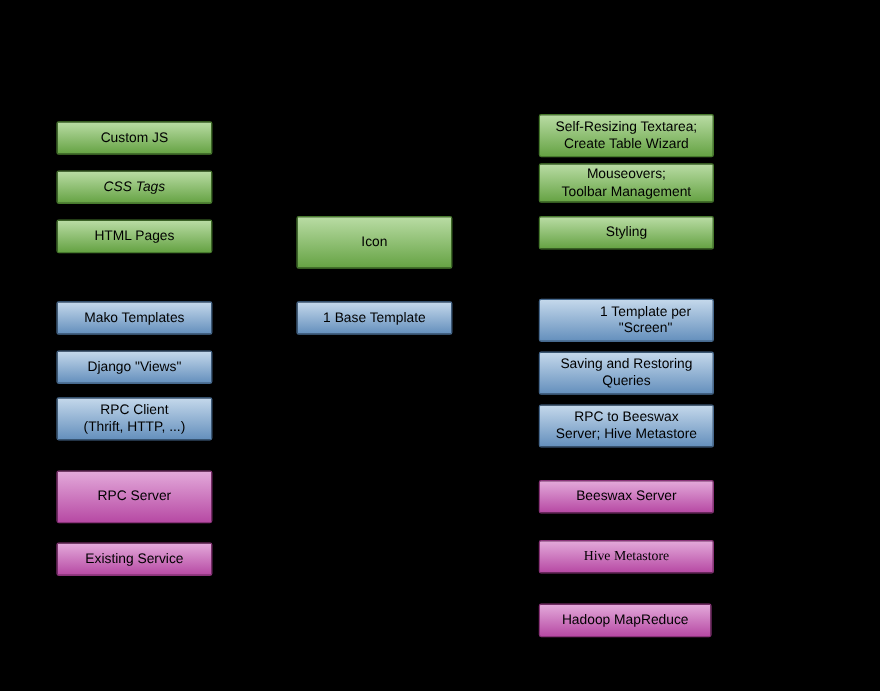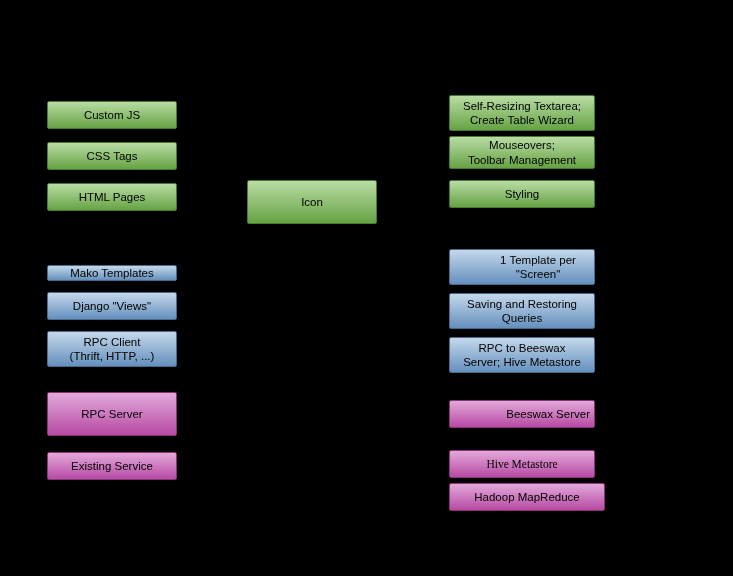--- a/index.html
+++ b/index.html
@@ -34,43 +34,46 @@
   }
 </style>
 </head>
 <body>
 
 <div class="slide" style="background: rgb(0, 0, 0); margin-left: 12px;">
     <div class="box" style="left: 35px; top: 101px; width: 130px; height: 28px; background: linear-gradient(rgb(185, 220, 164), rgb(102, 163, 68)); border-color: rgb(71, 122, 45);">
       <span class="box-label" style="color: rgb(0, 0, 0);">Custom JS</span>
     </div>
     <div class="box" style="left: 35px; top: 142px; width: 130px; height: 28px; background: linear-gradient(rgb(185, 220, 164), rgb(102, 163, 68)); border-color: rgb(71, 122, 45);">
-      <span class="box-label" style="color: rgb(0, 0, 0);">CSS Tags</span>
+      <span class="box-label" style="color: rgb(0, 0, 0); font-style: italic;">CSS Tags</span>
     </div>
     <div class="box" style="left: 35px; top: 183px; width: 130px; height: 28px; background: linear-gradient(rgb(185, 220, 164), rgb(102, 163, 68)); border-color: rgb(71, 122, 45);">
       <span class="box-label" style="color: rgb(0, 0, 0);">HTML Pages</span>
     </div>
-    <div class="box" style="left: 35px; top: 265px; width: 130px; height: 16px; background: linear-gradient(rgb(196, 216, 235), rgb(101, 144, 189)); border-color: rgb(70, 105, 142);">
+    <div class="box" style="left: 35px; top: 251px; width: 130px; height: 28px; background: linear-gradient(rgb(196, 216, 235), rgb(101, 144, 189)); border-color: rgb(70, 105, 142);">
       <span class="box-label" style="color: rgb(0, 0, 0);">Mako Templates</span>
     </div>
     <div class="box" style="left: 35px; top: 292px; width: 130px; height: 28px; background: linear-gradient(rgb(196, 216, 235), rgb(101, 144, 189)); border-color: rgb(70, 105, 142);">
       <span class="box-label" style="color: rgb(0, 0, 0);">Django "Views"</span>
     </div>
     <div class="box" style="left: 35px; top: 331px; width: 130px; height: 36px; background: linear-gradient(rgb(196, 216, 235), rgb(101, 144, 189)); border-color: rgb(70, 105, 142);">
       <span class="box-label" style="color: rgb(0, 0, 0);">RPC Client
 (Thrift, HTTP, ...)</span>
     </div>
     <div class="box" style="left: 35px; top: 392px; width: 130px; height: 44px; background: linear-gradient(rgb(227, 169, 218), rgb(183, 74, 164)); border-color: rgb(138, 51, 121);">
       <span class="box-label" style="color: rgb(0, 0, 0);">RPC Server</span>
     </div>
     <div class="box" style="left: 35px; top: 452px; width: 130px; height: 28px; background: linear-gradient(rgb(227, 169, 218), rgb(183, 74, 164)); border-color: rgb(138, 51, 121);">
       <span class="box-label" style="color: rgb(0, 0, 0);">Existing Service</span>
     </div>
     <div class="box" style="left: 235px; top: 180px; width: 130px; height: 44px; background: linear-gradient(rgb(185, 220, 164), rgb(102, 163, 68)); border-color: rgb(71, 122, 45); justify-content: center;">
       <span class="box-label" style="color: rgb(0, 0, 0);">Icon</span>
+    </div>
+    <div class="box" style="left: 235px; top: 251px; width: 130px; height: 28px; background: linear-gradient(rgb(196, 216, 235), rgb(101, 144, 189)); border-color: rgb(70, 105, 142);">
+      <span class="box-label" style="color: rgb(0, 0, 0);">1 Base Template</span>
     </div>
     <div class="box" style="left: 437px; top: 95px; width: 146px; height: 36px; background: linear-gradient(rgb(185, 220, 164), rgb(102, 163, 68)); border-color: rgb(71, 122, 45);">
       <span class="box-label" style="color: rgb(0, 0, 0);">Self-Resizing Textarea;
 Create Table Wizard</span>
     </div>
     <div class="box" style="left: 437px; top: 136px; width: 146px; height: 33px; background: linear-gradient(rgb(185, 220, 164), rgb(102, 163, 68)); border-color: rgb(71, 122, 45);">
       <span class="box-label" style="color: rgb(0, 0, 0);">Mouseovers;
 Toolbar Management</span>
     </div>
     <div class="box" style="left: 437px; top: 180px; width: 146px; height: 28px; background: linear-gradient(rgb(185, 220, 164), rgb(102, 163, 68)); border-color: rgb(71, 122, 45);">
@@ -81,22 +84,22 @@
 "Screen"</span>
     </div>
     <div class="box" style="left: 437px; top: 293px; width: 146px; height: 36px; background: linear-gradient(rgb(196, 216, 235), rgb(101, 144, 189)); border-color: rgb(70, 105, 142);">
       <span class="box-label" style="color: rgb(0, 0, 0);">Saving and Restoring
 Queries</span>
     </div>
     <div class="box" style="left: 437px; top: 337px; width: 146px; height: 36px; background: linear-gradient(rgb(196, 216, 235), rgb(101, 144, 189)); border-color: rgb(70, 105, 142);">
       <span class="box-label" style="color: rgb(0, 0, 0);">RPC to Beeswax
 Server; Hive Metastore</span>
     </div>
-    <div class="box" style="left: 437px; top: 400px; width: 146px; height: 28px; background: linear-gradient(rgb(227, 169, 218), rgb(183, 74, 164)); border-color: rgb(138, 51, 121); justify-content: flex-end;">
+    <div class="box" style="left: 437px; top: 400px; width: 146px; height: 28px; background: linear-gradient(rgb(227, 169, 218), rgb(183, 74, 164)); border-color: rgb(138, 51, 121);">
       <span class="box-label" style="color: rgb(0, 0, 0);">Beeswax Server</span>
     </div>
     <div class="box" style="left: 437px; top: 450px; width: 146px; height: 28px; background: linear-gradient(rgb(227, 169, 218), rgb(183, 74, 164)); border-color: rgb(138, 51, 121);">
       <span class="box-label" style="color: rgb(0, 0, 0); font-family: Liberation Serif, serif;">Hive Metastore</span>
     </div>
-    <div class="box" style="left: 437px; top: 483px; width: 156px; height: 28px; background: linear-gradient(rgb(227, 169, 218), rgb(183, 74, 164)); border-color: rgb(138, 51, 121);">
+    <div class="box" style="left: 437px; top: 503px; width: 144px; height: 28px; background: linear-gradient(rgb(227, 169, 218), rgb(183, 74, 164)); border-color: rgb(138, 51, 121);">
       <span class="box-label" style="color: rgb(0, 0, 0);">Hadoop MapReduce</span>
     </div>
   </div>
 
 </body></html>

